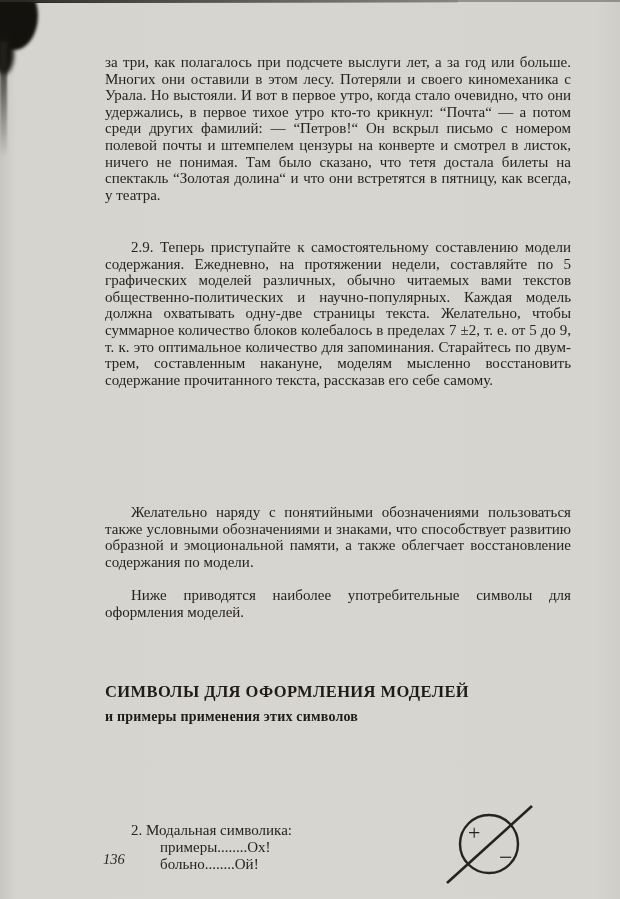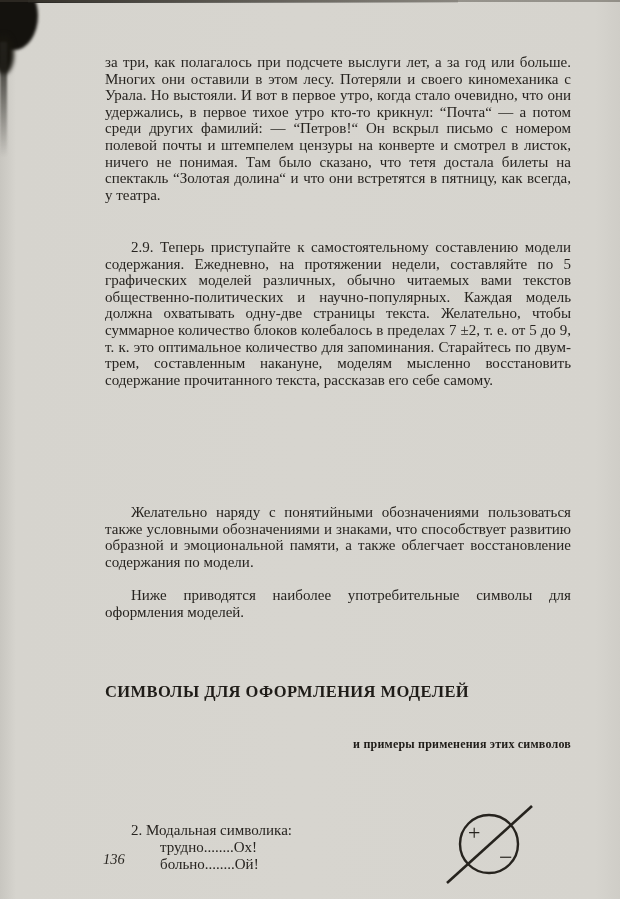--- a/index.html
+++ b/index.html
@@ -9,22 +9,22 @@
     background:linear-gradient(90deg,#c8c6c0 0px,#d6d4ce 16px,#d7d5cf 300px,#d6d4ce 596px,#cfcdc7 620px);
     font-family:"Liberation Serif","DejaVu Serif",serif;
     color:#272420;
     overflow:hidden;
   }
   .tb{position:absolute;left:105px;width:466px;}
   p.body{margin:0;font-size:15px;line-height:16.6px;text-align:justify;text-indent:0;}
   p.indent{text-indent:26px;}
   .title{position:absolute;left:105px;width:466px;font-weight:bold;
          font-size:16.5px;letter-spacing:0.4px;color:#1f1c18;}
-  .subtitle{position:absolute;left:105px;width:466px;text-align:right;font-weight:bold;
-         font-size:12px;letter-spacing:0.2px;color:#1f1c18;margin-top:28px;}
+  .subtitle{position:absolute;left:105px;width:466px;text-align:left;font-weight:bold;
+         font-size:14px;letter-spacing:0.2px;color:#1f1c18;}
   .modal-line{margin:0;font-size:15px;line-height:17px;padding-left:55px;text-align:left;}
   .pagenum{position:absolute;left:103px;top:851px;font-size:14.5px;color:#2a2722;font-style:italic;}
   
   .art{position:absolute;pointer-events:none;}
   .blob1{left:-8px;top:-16px;width:46px;height:66px;background:#14120e;
          border-radius:0 55% 60% 45%;filter:blur(1.6px);}
   .blob2{left:-6px;top:34px;width:20px;height:40px;background:#17150f;
          border-radius:50%;filter:blur(2.2px);}
   .leftstrip{left:0;top:42px;width:7px;height:115px;
          background:linear-gradient(#23211c,rgba(35,33,28,0));filter:blur(1px);}
@@ -57,21 +57,21 @@
   <div class="tb" style="top:587px">
     <p class="body indent">Ниже приводятся наиболее употребительные символы для оформления моделей.</p>
   </div>
 
   <div class="title" style="top:682px">СИМВОЛЫ ДЛЯ ОФОРМЛЕНИЯ МОДЕЛЕЙ</div>
   <div class="subtitle" style="top:709px">и примеры применения этих символов</div>
 
 
   <div class="tb" style="top:822px">
     <p class="body indent">2. Модальная символика:</p>
-    <p class="modal-line">трудно........Ох!</p>
+    <p class="modal-line">примеры........Ох!</p>
     <p class="modal-line">больно........Ой!</p>
   </div>
 
   <svg class="symbol" viewBox="0 0 106 94" aria-hidden="true">
     <circle cx="52" cy="47" r="29" fill="none" stroke="#26231e" stroke-width="2.4"></circle>
     <line x1="10" y1="86" x2="95" y2="9" stroke="#26231e" stroke-width="2.6"></line>
     <text x="31" y="43" font-size="22">+</text>
     <text x="62" y="68" font-size="24">−</text>
   </svg>
 

